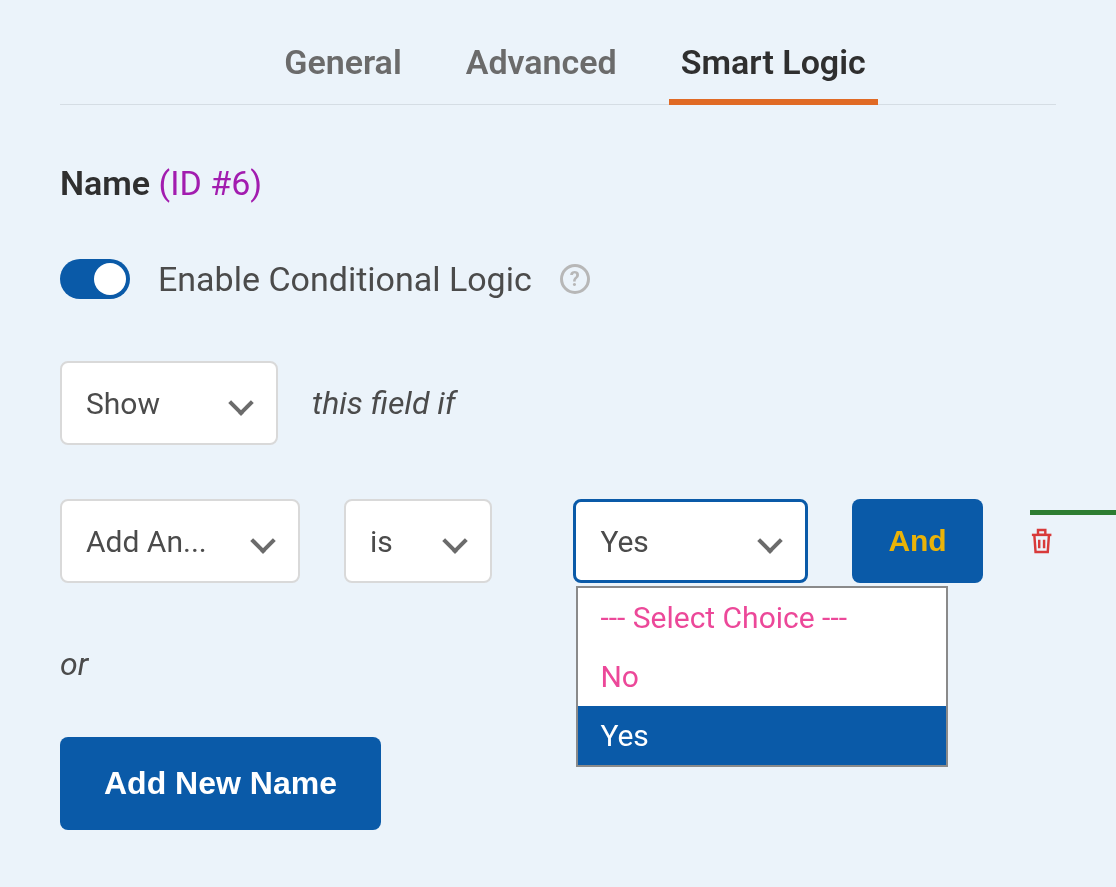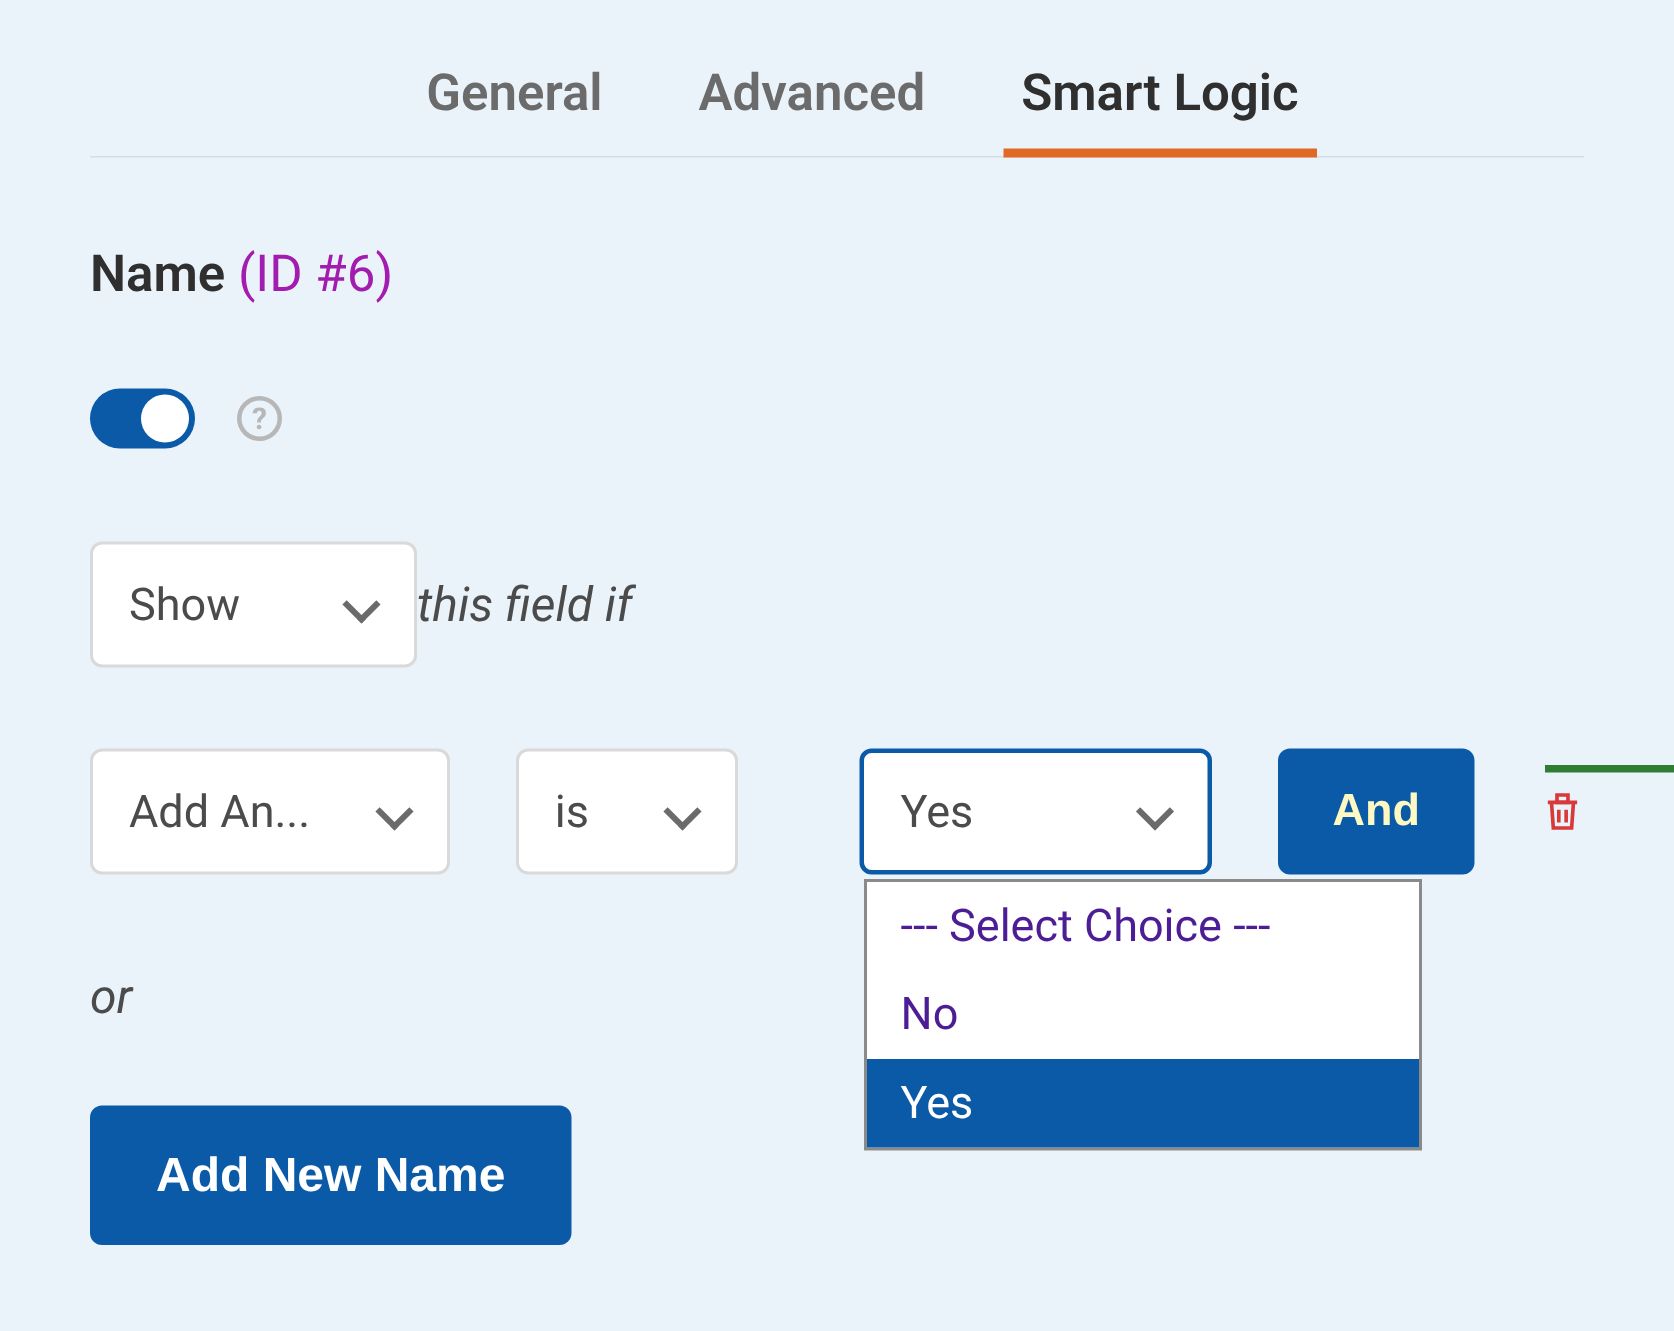--- a/index.html
+++ b/index.html
@@ -135,20 +135,21 @@
     height: 14px;
     border-right: 4px solid #6b6b6b;
     border-bottom: 4px solid #6b6b6b;
     transform: rotate(45deg);
   }
 
   .row-show {
     margin-top: 62px;
     display: flex;
     align-items: center;
+    gap: 34px;
   }
   .select-show { width: 218px; }
   .hint {
     font-size: 32px;
     font-style: italic;
     color: #4b4b4b;
   }
 
   .row-rule {
     margin-top: 54px;
@@ -158,21 +159,21 @@
     position: relative;
   }
   .select-field { width: 270px; }
   .select-op    { width: 164px; }
   .select-value { width: 264px; position: relative; margin-left: 37px; }
 
   .and-btn {
     height: 84px;
     padding: 0 36px;
     background: #0a5aa8;
-    color: #fef9c3;
+    color: #eab308;
     border: none;
     border-radius: 8px;
     font-size: 30px;
     font-weight: 700;
     cursor: pointer;
   }
 
   .trash {
     width: 34px;
     height: 38px;
@@ -186,21 +187,21 @@
     left: 0;
     top: 84px;
     width: 372px;
     background: #fff;
     border: 2px solid #8a8a8a;
     z-index: 10;
   }
   .dropdown-item {
     padding: 12px 22px;
     font-size: 30px;
-    color: #4c1d95;
+    color: #ec4899;
     cursor: pointer;
     white-space: nowrap;
   }
   .dropdown-item.selected {
     background: #0a5aa8;
     color: #fff;
   }
 
   .or-label {
     margin-top: 62px;
@@ -254,20 +255,21 @@
   <div class="field-title">
     <span>Name</span>
     <span class="field-id">(ID #6)</span>
   </div>
 
   
   <div class="toggle-row">
     <div class="toggle">
       <div class="toggle-knob"></div>
     </div>
+    <div class="toggle-label">Enable Conditional Logic</div>
     <div class="help-icon">?</div>
   </div>
 
   
   <div class="row-show">
     <div class="select select-show">
       <span class="ellipsis">Show</span>
       <span class="chevron"></span>
     </div>
     <div class="hint">this field if</div>

